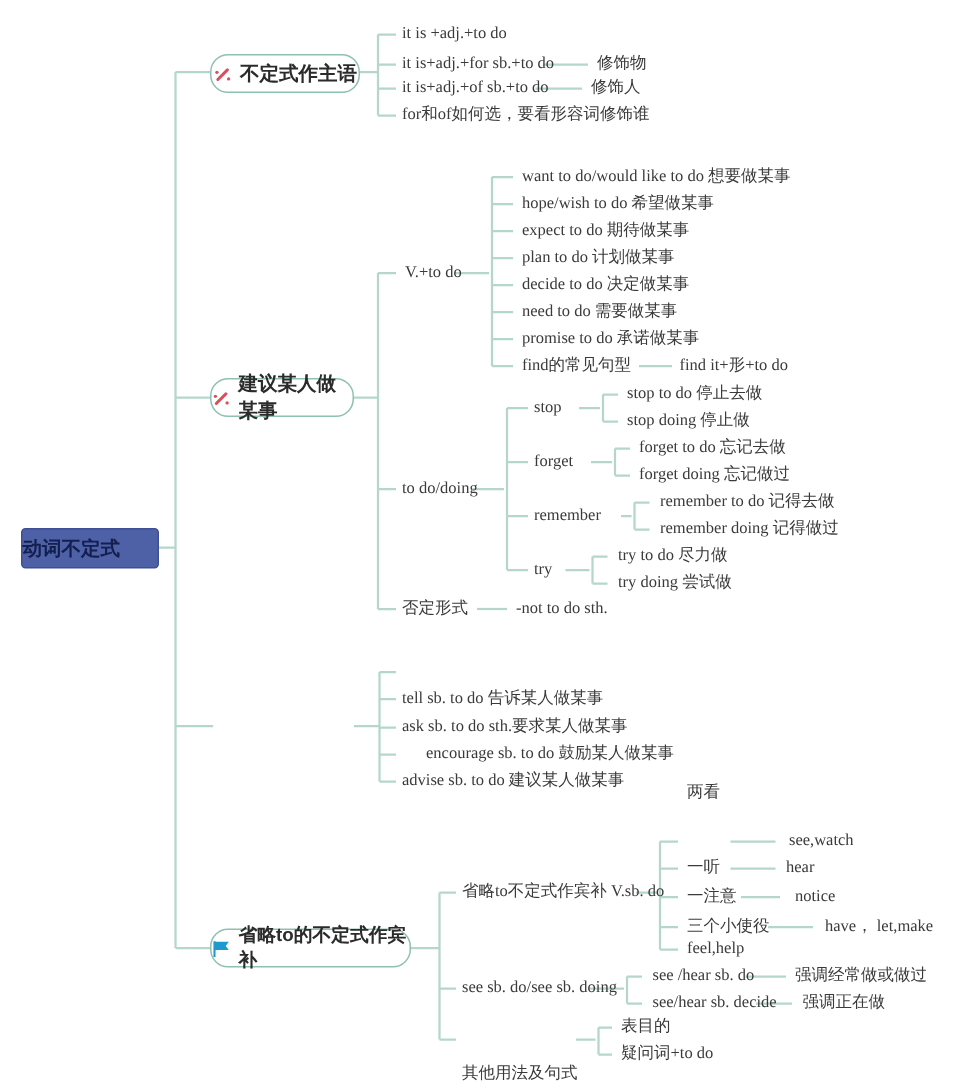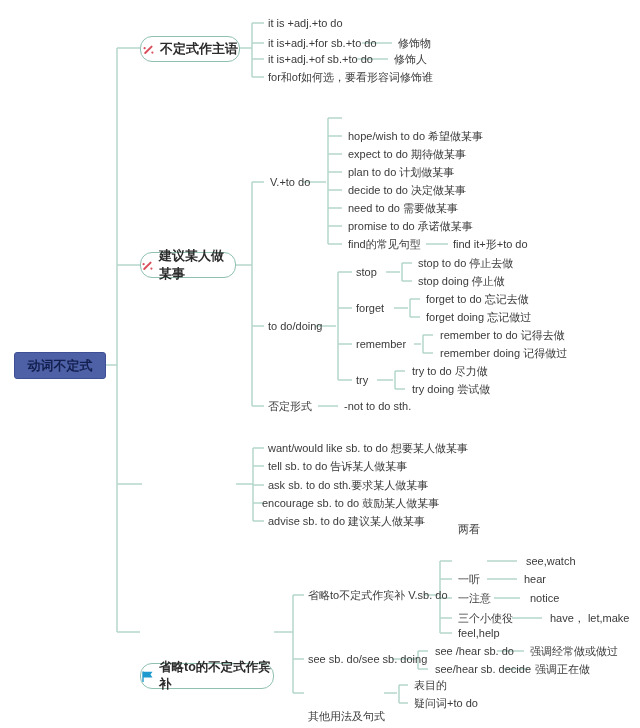--- a/index.html
+++ b/index.html
@@ -1,26 +1,26 @@
 <!DOCTYPE html>
 <html><head>
 <meta charset="utf-8">
 <style>
   html,body{margin:0;padding:0;background:#ffffff;}
   #mindmap{position:relative;width:640px;height:728px;background:#fff;overflow:hidden;
            font-family:"Liberation Sans",sans-serif;}
   #wires{position:absolute;left:0;top:0;}
   .leaf{position:absolute;transform:translateY(-50%);white-space:nowrap;
-        font-family:Liberation Sans, sans-serif;
+        font-family:Liberation Serif, serif;
         font-size:11px;color:#3a3a3a;line-height:1;}
   .nodebox{position:absolute;display:flex;align-items:center;justify-content:center;gap:5px;
            box-sizing:border-box;background:#fff;border:1.5px solid #8fc0b2;border-radius:12px;
            height:26px;font-weight:bold;font-size:13px;color:#2b2b2b;
            font-family:"Liberation Sans",sans-serif;}
-  .rootbox{position:absolute;display:flex;align-items:center;justify-content:center;
+  .rootbox{position:absolute;display:flex;align-items:center;
            box-sizing:border-box;background:#4e61a7;border:1px solid #3e4f96;border-radius:3px;
            font-weight:bold;font-size:13px;color:#131f4f;
            font-family:"Liberation Sans",sans-serif;}
   .icn{display:inline-flex;flex:0 0 auto;}
 </style>
 </head>
 <body>
 
 <div id="mindmap">
 
@@ -83,38 +83,39 @@
       <svg width="13" height="13" viewBox="0 0 13 13">
           <path d="M3.2,10 L9.6,3.6" stroke="#d94f5c" stroke-width="2" stroke-linecap="round"></path>
           <circle cx="2.6" cy="5.2" r="1.1" fill="#d94f5c"></circle>
           <circle cx="10.4" cy="9.6" r="1.1" fill="#d94f5c"></circle>
         </svg>
     </span>
     <span>建议某人做某事</span>
   </div>
 
 
-  <div class="nodebox" style="left:140px;top:619px;width:134px;font-size:12.5px;margin-top:44px;">
+  <div class="nodebox" style="left:140px;top:619px;width:134px;font-size:12.5px;">
     <span class="icn">
       <svg width="13" height="13" viewBox="0 0 13 13">
           <path d="M2,1.5 V12" stroke="#1f9ace" stroke-width="1.4"></path>
           <path d="M2,1.8 L11.5,1.8 L9.5,4.6 L11.5,7.4 L2,7.4 Z" fill="#1f9ace"></path>
         </svg>
     </span>
     <span>省略to的不定式作宾补</span>
   </div>
 
   <span class="leaf" style="left:268px;top:23px">it is +adj.+to do</span>
   <span class="leaf" style="left:268px;top:43px">it is+adj.+for sb.+to do</span>
   <span class="leaf" style="left:398px;top:43px">修饰物</span>
   <span class="leaf" style="left:268px;top:59px">it is+adj.+of sb.+to do</span>
   <span class="leaf" style="left:394px;top:59px">修饰人</span>
   <span class="leaf" style="left:268px;top:77px">for和of如何选，要看形容词修饰谁</span>
 
   <span class="leaf" style="left:270px;top:182px">V.+to do</span>
+  <span class="leaf" style="left:348px;top:118px">want to do/would like to do 想要做某事</span>
   <span class="leaf" style="left:348px;top:136px">hope/wish to do 希望做某事</span>
   <span class="leaf" style="left:348px;top:154px">expect to do 期待做某事</span>
   <span class="leaf" style="left:348px;top:172px">plan to do 计划做某事</span>
   <span class="leaf" style="left:348px;top:190px">decide to do 决定做某事</span>
   <span class="leaf" style="left:348px;top:208px">need to do 需要做某事</span>
   <span class="leaf" style="left:348px;top:226px">promise to do 承诺做某事</span>
   <span class="leaf" style="left:348px;top:244px">find的常见句型</span>
   <span class="leaf" style="left:453px;top:244px">find it+形+to do</span>
 
   <span class="leaf" style="left:268px;top:326px">to do/doing</span>
@@ -127,24 +128,23 @@
   <span class="leaf" style="left:356px;top:344px">remember</span>
   <span class="leaf" style="left:440px;top:335px">remember to do 记得去做</span>
   <span class="leaf" style="left:440px;top:353px">remember doing 记得做过</span>
   <span class="leaf" style="left:356px;top:380px">try</span>
   <span class="leaf" style="left:412px;top:371px">try to do 尽力做</span>
   <span class="leaf" style="left:412px;top:389px">try doing 尝试做</span>
 
   <span class="leaf" style="left:268px;top:406px">否定形式</span>
   <span class="leaf" style="left:344px;top:406px">-not to do sth.</span>
 
-  <span class="leaf" style="left:268px;top:448px">want/would like sb. to do 想要某人做某事</span>
   <span class="leaf" style="left:268px;top:466px">tell sb. to do 告诉某人做某事</span>
   <span class="leaf" style="left:268px;top:485px">ask sb. to do sth.要求某人做某事</span>
-  <span class="leaf" style="left:262px;top:503px">encourage sb. to do 鼓励某人做某事</span>
+  <span class="leaf" style="left:284px;top:503px">encourage sb. to do 鼓励某人做某事</span>
   <span class="leaf" style="left:268px;top:521px">advise sb. to do 建议某人做某事</span>
 
   <span class="leaf" style="left:308px;top:595px">省略to不定式作宾补 V.sb. do</span>
   <span class="leaf" style="left:458px;top:529px">两看</span>
   <span class="leaf" style="left:526px;top:561px">see,watch</span>
   <span class="leaf" style="left:458px;top:579px">一听</span>
   <span class="leaf" style="left:524px;top:579px">hear</span>
   <span class="leaf" style="left:458px;top:598px">一注意</span>
   <span class="leaf" style="left:530px;top:598px">notice</span>
   <span class="leaf" style="left:458px;top:618px">三个小使役</span>

